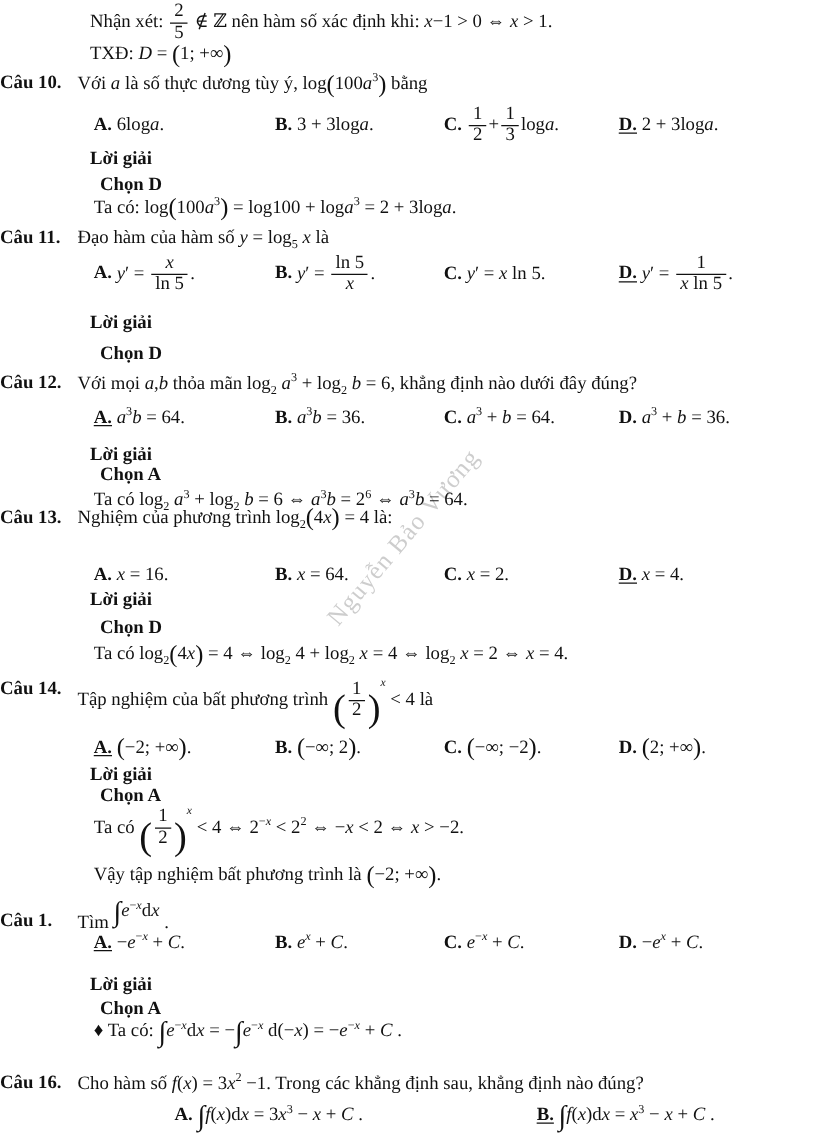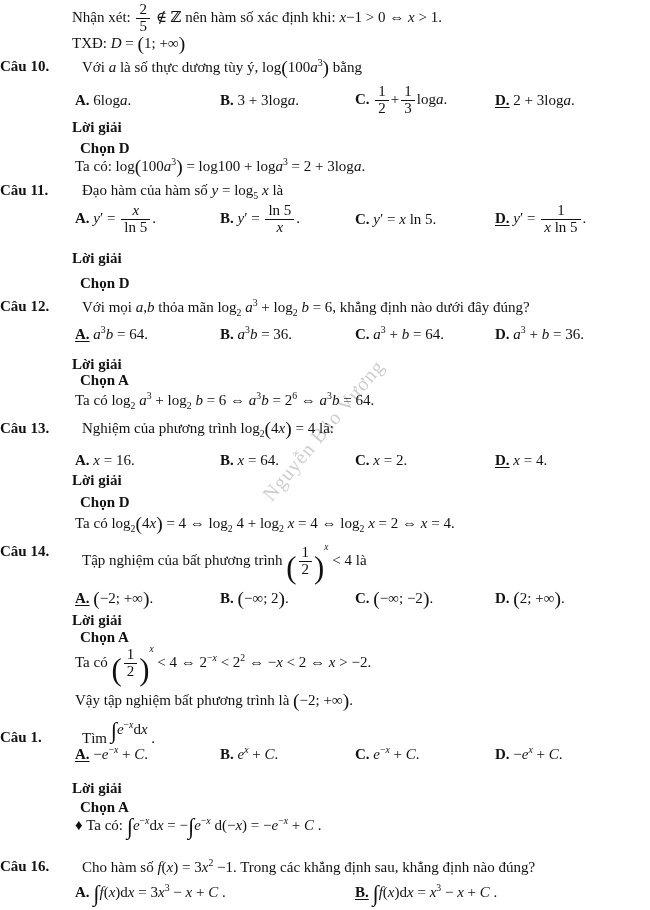--- a/index.html
+++ b/index.html
@@ -5,24 +5,24 @@
   html,body{margin:0;padding:0;}
   body{
     width:650px;height:910px;position:relative;overflow:hidden;
     background:#ffffff;color:#111111;
     font-family:"Liberation Serif","DejaVu Serif",serif;
     font-size:15px;line-height:1.2;
   }
   .ln{position:absolute;left:0;right:6px;}
   .qline{display:flex;}
   .qnum{flex:0 0 62px;font-weight:bold;}
-  .qtext{flex:1;margin-left:20px;}
+  .qtext{flex:1;}
   .opts{position:absolute;left:75px;right:4px;display:grid;align-items:center;}
   .c4{grid-template-columns:145px 135px 140px auto;}
-  .c2{grid-template-columns:280px auto;}
+  .c2{grid-template-columns:280px auto;text-align:center;}
   .opt{white-space:nowrap;}
   .ol{font-weight:bold;}
   .ol.u{text-decoration:underline;text-underline-offset:2px;}
   .lg{left:72px;text-align:left;font-weight:bold;}
   .chon{left:80px;font-weight:bold;}
   .sol{left:75px;}
   .intro{left:72px;}
   sup,sub{font-size:0.65em;}
   .bp{font-size:1.3em;line-height:1;vertical-align:-0.12em;}
   .bP{font-size:2.05em;line-height:1;vertical-align:-0.42em;font-weight:normal;}
@@ -105,21 +105,21 @@
     <span class="opt"><b class="ol">B.</b> <span><i>a</i><sup>3</sup><i>b</i> = 36.</span></span>
     <span class="opt"><b class="ol">C.</b> <span><i>a</i><sup>3</sup> + <i>b</i> = 64.</span></span>
     <span class="opt"><b class="ol">D.</b> <span><i>a</i><sup>3</sup> + <i>b</i> = 36.</span></span>
   </div>
   <div class="ln lg" style="top:355px">Lời giải</div>
   <div class="ln chon" style="top:371px">Chọn A</div>
   <div class="ln sol" style="top:390px">Ta có log<sub>2</sub> <i>a</i><sup>3</sup> + log<sub>2</sub> <i>b</i> = 6 ⇔ <i>a</i><sup>3</sup><i>b</i> = 2<sup>6</sup> ⇔ <i>a</i><sup>3</sup><i>b</i> = 64.</div>
 </section>
 
 <section>
-  <div class="ln qline" style="top:419px">
+  <div class="ln qline" style="top:405px">
     <span class="qnum">Câu 13.</span>
     <span class="qtext">Nghiệm của phương trình log<sub>2</sub><span class="bp">(</span>4<i>x</i><span class="bp">)</span> = 4 là:</span>
   </div>
   <div class="opts c4" style="top:451px">
     <span class="opt"><b class="ol">A.</b> <span><i>x</i> = 16.</span></span>
     <span class="opt"><b class="ol">B.</b> <span><i>x</i> = 64.</span></span>
     <span class="opt"><b class="ol">C.</b> <span><i>x</i> = 2.</span></span>
     <span class="opt"><b class="ol u">D.</b> <span><i>x</i> = 4.</span></span>
   </div>
   <div class="ln lg" style="top:471px">Lời giải</div>

